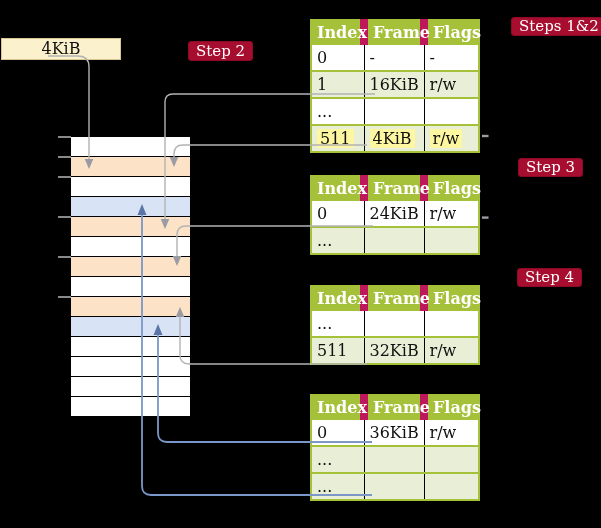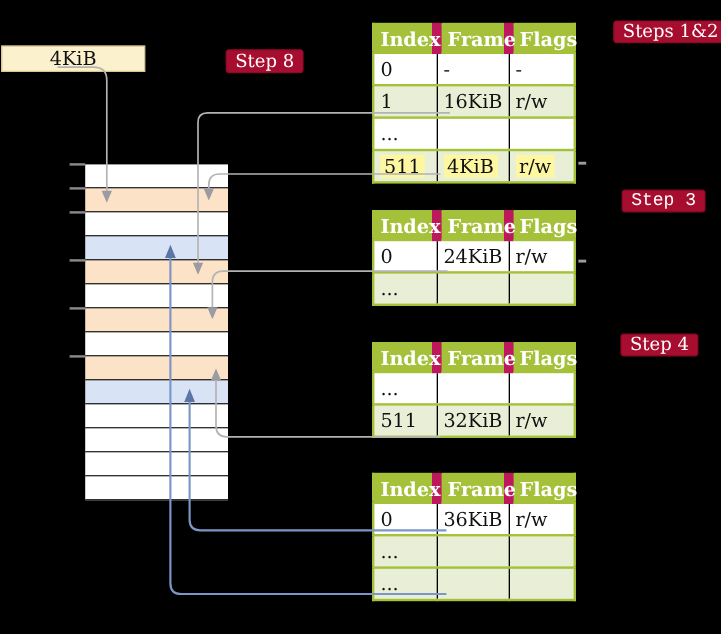--- a/index.html
+++ b/index.html
@@ -9,22 +9,22 @@
   
   .label-box{position:absolute;left:1px;top:38px;width:118px;height:20px;
              background:#fcf1cd;border:1px solid #d8c793;
              text-align:center;line-height:20px;font-size:16px;color:#111;}
 
   
   .badge{position:absolute;background:#a60d2e;border:1px solid #8c0a26;border-radius:3px;
          color:#fff;font-size:15px;text-align:center;white-space:nowrap;padding:0 7px;}
   #badge-step0 {left:188px;top:41px;height:18px;line-height:18px;}
   #badge-steps12{left:511px;top:17px;height:17px;line-height:17px;}
-  #badge-step3 {left:518px;top:158px;height:17px;line-height:17px;font-family:Liberation Mono, monospace;}
-  #badge-step4 {left:517px;top:268px;height:17px;line-height:17px;margin-top:10px;}
+  #badge-step3 {left:518px;top:158px;height:17px;line-height:17px;}
+  #badge-step4 {left:517px;top:268px;height:17px;line-height:17px;}
 
   
   #memcol{position:absolute;left:71px;top:137px;width:119px;}
   .mrow{height:19px;border-bottom:1px solid #000;}
   .mrow.white{background:#ffffff;}
   .mrow.peach{background:#fce3c7;}
   .mrow.blue {background:#d8e4f6;}
   .tick{position:absolute;left:58px;width:13px;height:2px;background:#8a8a8a;}
 
   
@@ -48,21 +48,21 @@
 </style>
 </head>
 <body>
 
 <div id="canvas">
 
   <div class="label-box">
     <span>4KiB</span>
   </div>
 
-  <div class="badge" id="badge-step0">Step 8</div>
+  <div class="badge" id="badge-step0">Step 2</div>
   <div class="badge" id="badge-steps12">Steps 1&amp;2</div>
   <div class="badge" id="badge-step3">Step 3</div>
   <div class="badge" id="badge-step4">Step 4</div>
 
   <div id="memcol">
       <div class="mrow white"></div>
       <div class="mrow peach"></div>
       <div class="mrow white"></div>
       <div class="mrow blue"></div>
       <div class="mrow peach"></div>

